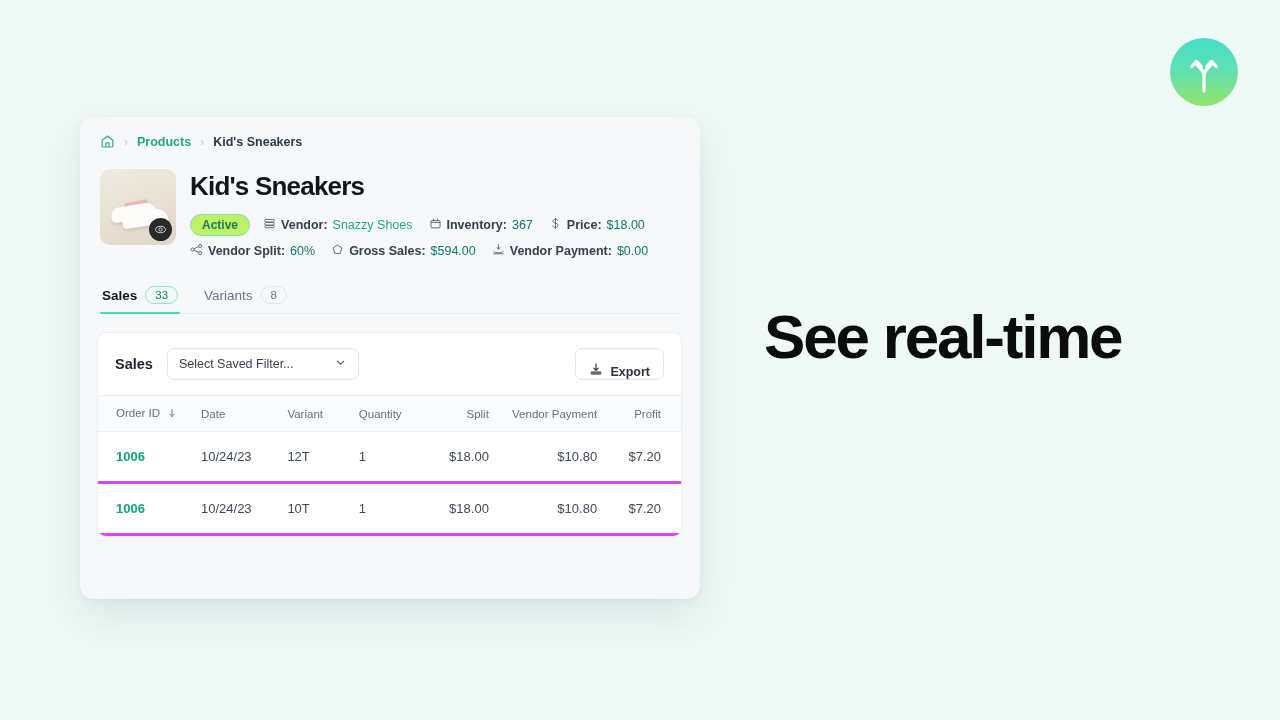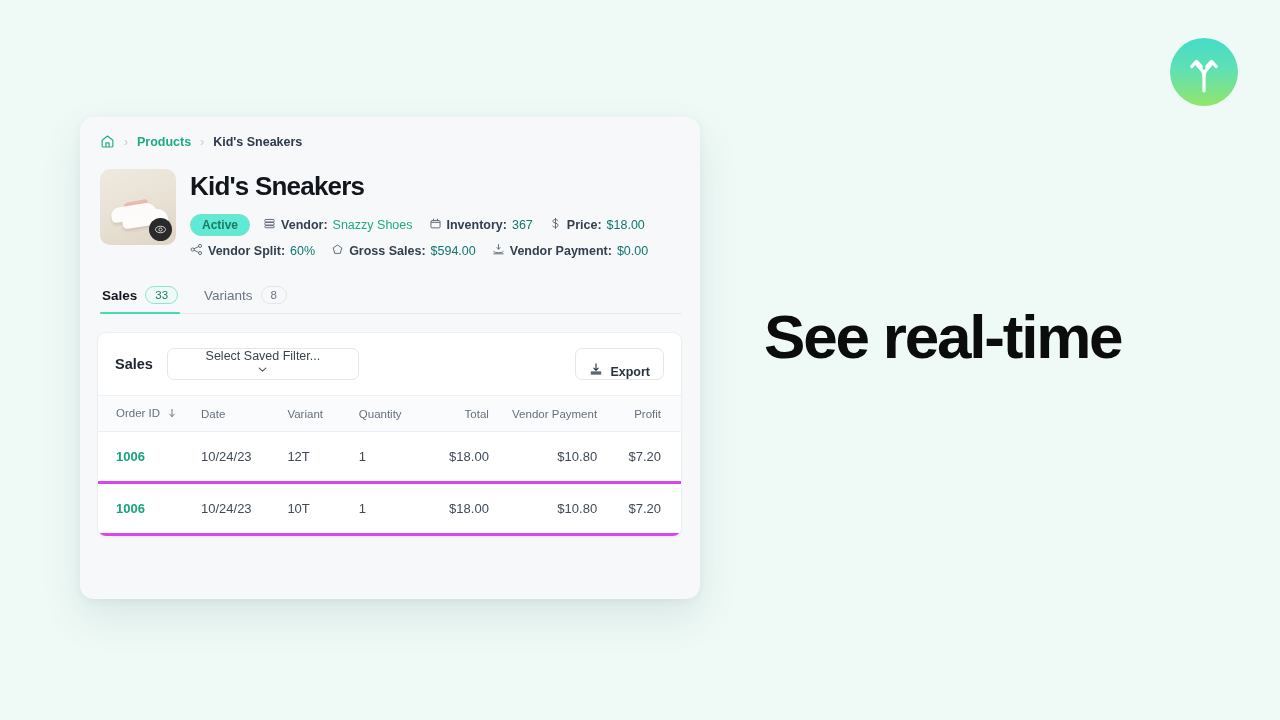--- a/index.html
+++ b/index.html
@@ -171,21 +171,21 @@
     display: flex;
     align-items: center;
     gap: 5px;
     margin-right: 9px;
   }
   .meta-label { color: #33404f; font-weight: 700; }
   .meta-value { color: #0f766e; }
   .meta-value.link { color: #1fa984; font-weight: 500; cursor: pointer; }
   .pill-active {
     border: 1px solid #7fe0c0;
-    background: #5eead4;
+    background: #bef264;
     color: #1d7a63;
     font-size: 12px;
     font-weight: 600;
     border-radius: 999px;
     padding: 3px 11px;
     margin-right: 6px;
   }
 
   
   .tabs {
@@ -250,21 +250,20 @@
     justify-content: space-between;
     width: 192px;
     height: 32px;
     padding: 0 11px;
     border: 1px solid #e3e7ec;
     border-radius: 7px;
     background: #fff;
     font-size: 12.5px;
     color: #38434f;
     cursor: pointer;
-    flex-direction: column;
   }
   .spacer { flex: 1; }
   .export-btn {
     display: flex;
     align-items: flex-end;
     gap: 7px;
     height: 32px;
     padding: 0 13px;
     border: 1px solid #e3e7ec;
     border-radius: 7px;
@@ -511,21 +510,21 @@
             <span>Order ID</span>
             <span class="sort-arrow">
               <svg width="10" height="10" viewBox="0 0 12 12" fill="none">
                 <path d="M6 1.6 V10 M3.2 7.3 L6 10.3 L8.8 7.3" stroke="#65707e" stroke-width="1.1" stroke-linecap="round" stroke-linejoin="round"></path>
               </svg>
             </span>
           </th>
           <th class="col-date">Date</th>
           <th class="col-variant">Variant</th>
           <th class="col-qty">Quantity</th>
-          <th class="col-total">Total</th>
+          <th class="col-total">Split</th>
           <th class="col-vendor">Vendor Payment</th>
           <th class="col-profit">Profit</th>
         </tr>
       </thead>
       <tbody>
         <tr>
           <td class="col-order">
             <span class="order-link">1006</span>
           </td>
           <td class="col-date">10/24/23</td>

